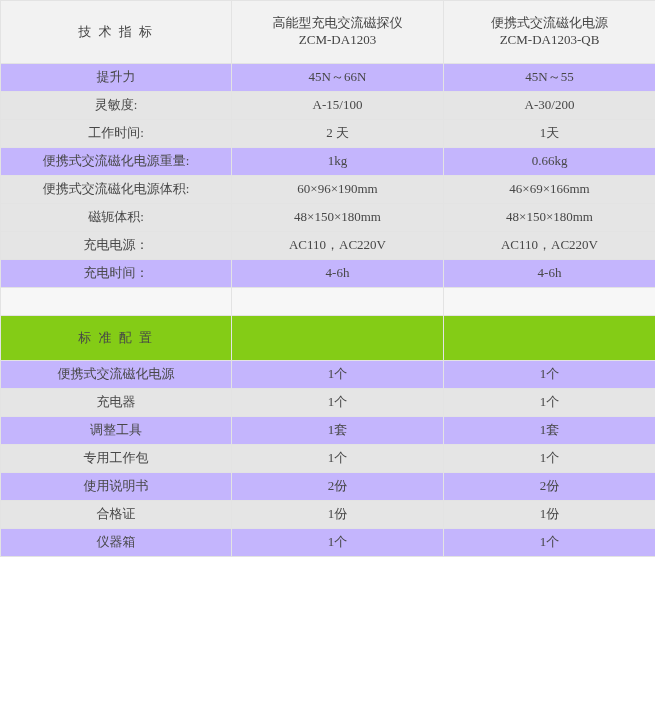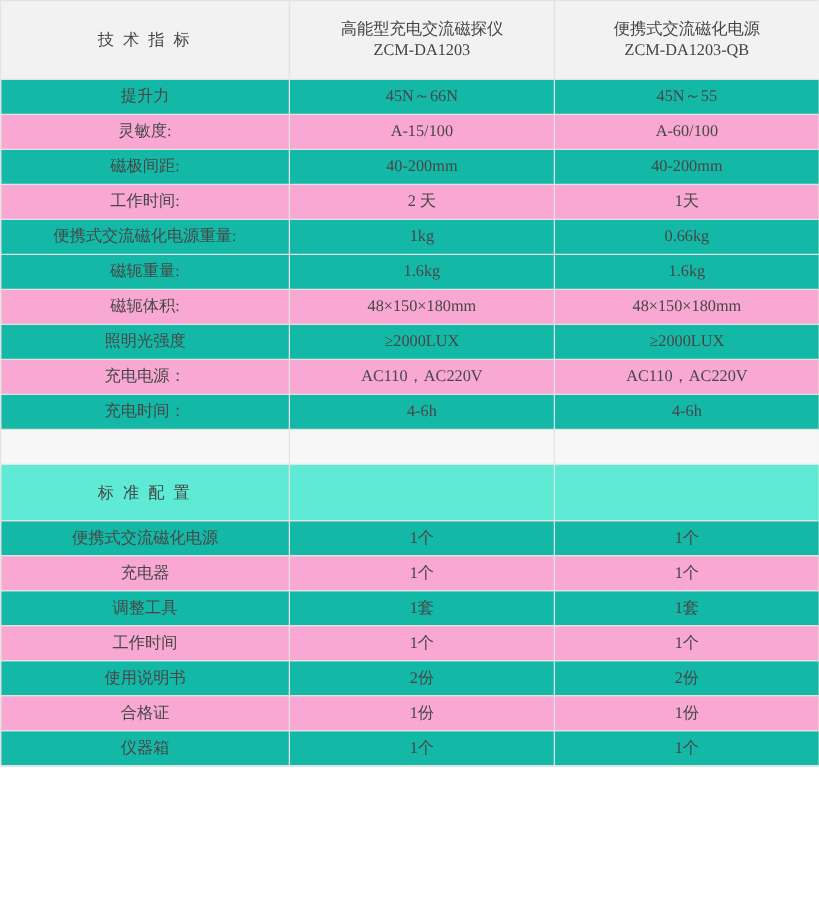--- a/index.html
+++ b/index.html
@@ -42,33 +42,33 @@
   tr.row-header td.hdr-label {
     letter-spacing: 2px;
   }
   tr.row-header td .hdr-line {
     display: block;
   }
   tr.row-data td {
     height: 27px;
   }
   tr.row-data.shade td {
-    background: #14b8a6;
+    background: #c4b5fd;
   }
   tr.row-data.plain td {
-    background: #f9a8d4;
+    background: #e5e5e5;
     text-align: center;
   }
   tr.row-spacer td {
     height: 27px;
     background: #f7f7f7;
   }
   tr.row-section td {
     height: 44px;
-    background: #5eead4;
+    background: #84cc16;
     letter-spacing: 2px;
   }
   td.label-cell {
     color: #474747;
   }
   td.value-cell {
     color: #474747;
   }
   .empty-cell { font-size: 0; }
 </style>
@@ -95,51 +95,41 @@
     </tr>
 
     <tr class="row-data shade">
       <td class="label-cell">提升力</td>
       <td class="value-cell">45N～66N</td>
       <td class="value-cell">45N～55</td>
     </tr>
     <tr class="row-data plain">
       <td class="label-cell">灵敏度:</td>
       <td class="value-cell">A-15/100</td>
-      <td class="value-cell">A-60/100</td>
-    </tr>
-    <tr class="row-data shade">
-      <td class="label-cell">磁极间距:</td>
-      <td class="value-cell">40-200mm</td>
-      <td class="value-cell">40-200mm</td>
+      <td class="value-cell">A-30/200</td>
     </tr>
     <tr class="row-data plain">
       <td class="label-cell">工作时间:</td>
       <td class="value-cell">2 天</td>
       <td class="value-cell">1天</td>
     </tr>
     <tr class="row-data shade">
       <td class="label-cell">便携式交流磁化电源重量:</td>
       <td class="value-cell">1kg</td>
       <td class="value-cell">0.66kg</td>
     </tr>
-    <tr class="row-data shade">
-      <td class="label-cell">磁轭重量:</td>
-      <td class="value-cell">1.6kg</td>
-      <td class="value-cell">1.6kg</td>
+    <tr class="row-data plain">
+      <td class="label-cell">便携式交流磁化电源体积:</td>
+      <td class="value-cell">60×96×190mm</td>
+      <td class="value-cell">46×69×166mm</td>
     </tr>
     <tr class="row-data plain">
       <td class="label-cell">磁轭体积:</td>
       <td class="value-cell">48×150×180mm</td>
       <td class="value-cell">48×150×180mm</td>
-    </tr>
-    <tr class="row-data shade">
-      <td class="label-cell">照明光强度</td>
-      <td class="value-cell">≥2000LUX</td>
-      <td class="value-cell">≥2000LUX</td>
     </tr>
     <tr class="row-data plain">
       <td class="label-cell">充电电源：</td>
       <td class="value-cell">AC110，AC220V</td>
       <td class="value-cell">AC110，AC220V</td>
     </tr>
     <tr class="row-data shade">
       <td class="label-cell">充电时间：</td>
       <td class="value-cell">4-6h</td>
       <td class="value-cell">4-6h</td>
@@ -166,21 +156,21 @@
       <td class="label-cell">充电器</td>
       <td class="value-cell">1个</td>
       <td class="value-cell">1个</td>
     </tr>
     <tr class="row-data shade">
       <td class="label-cell">调整工具</td>
       <td class="value-cell">1套</td>
       <td class="value-cell">1套</td>
     </tr>
     <tr class="row-data plain">
-      <td class="label-cell">工作时间</td>
+      <td class="label-cell">专用工作包</td>
       <td class="value-cell">1个</td>
       <td class="value-cell">1个</td>
     </tr>
     <tr class="row-data shade">
       <td class="label-cell">使用说明书</td>
       <td class="value-cell">2份</td>
       <td class="value-cell">2份</td>
     </tr>
     <tr class="row-data plain">
       <td class="label-cell">合格证</td>

